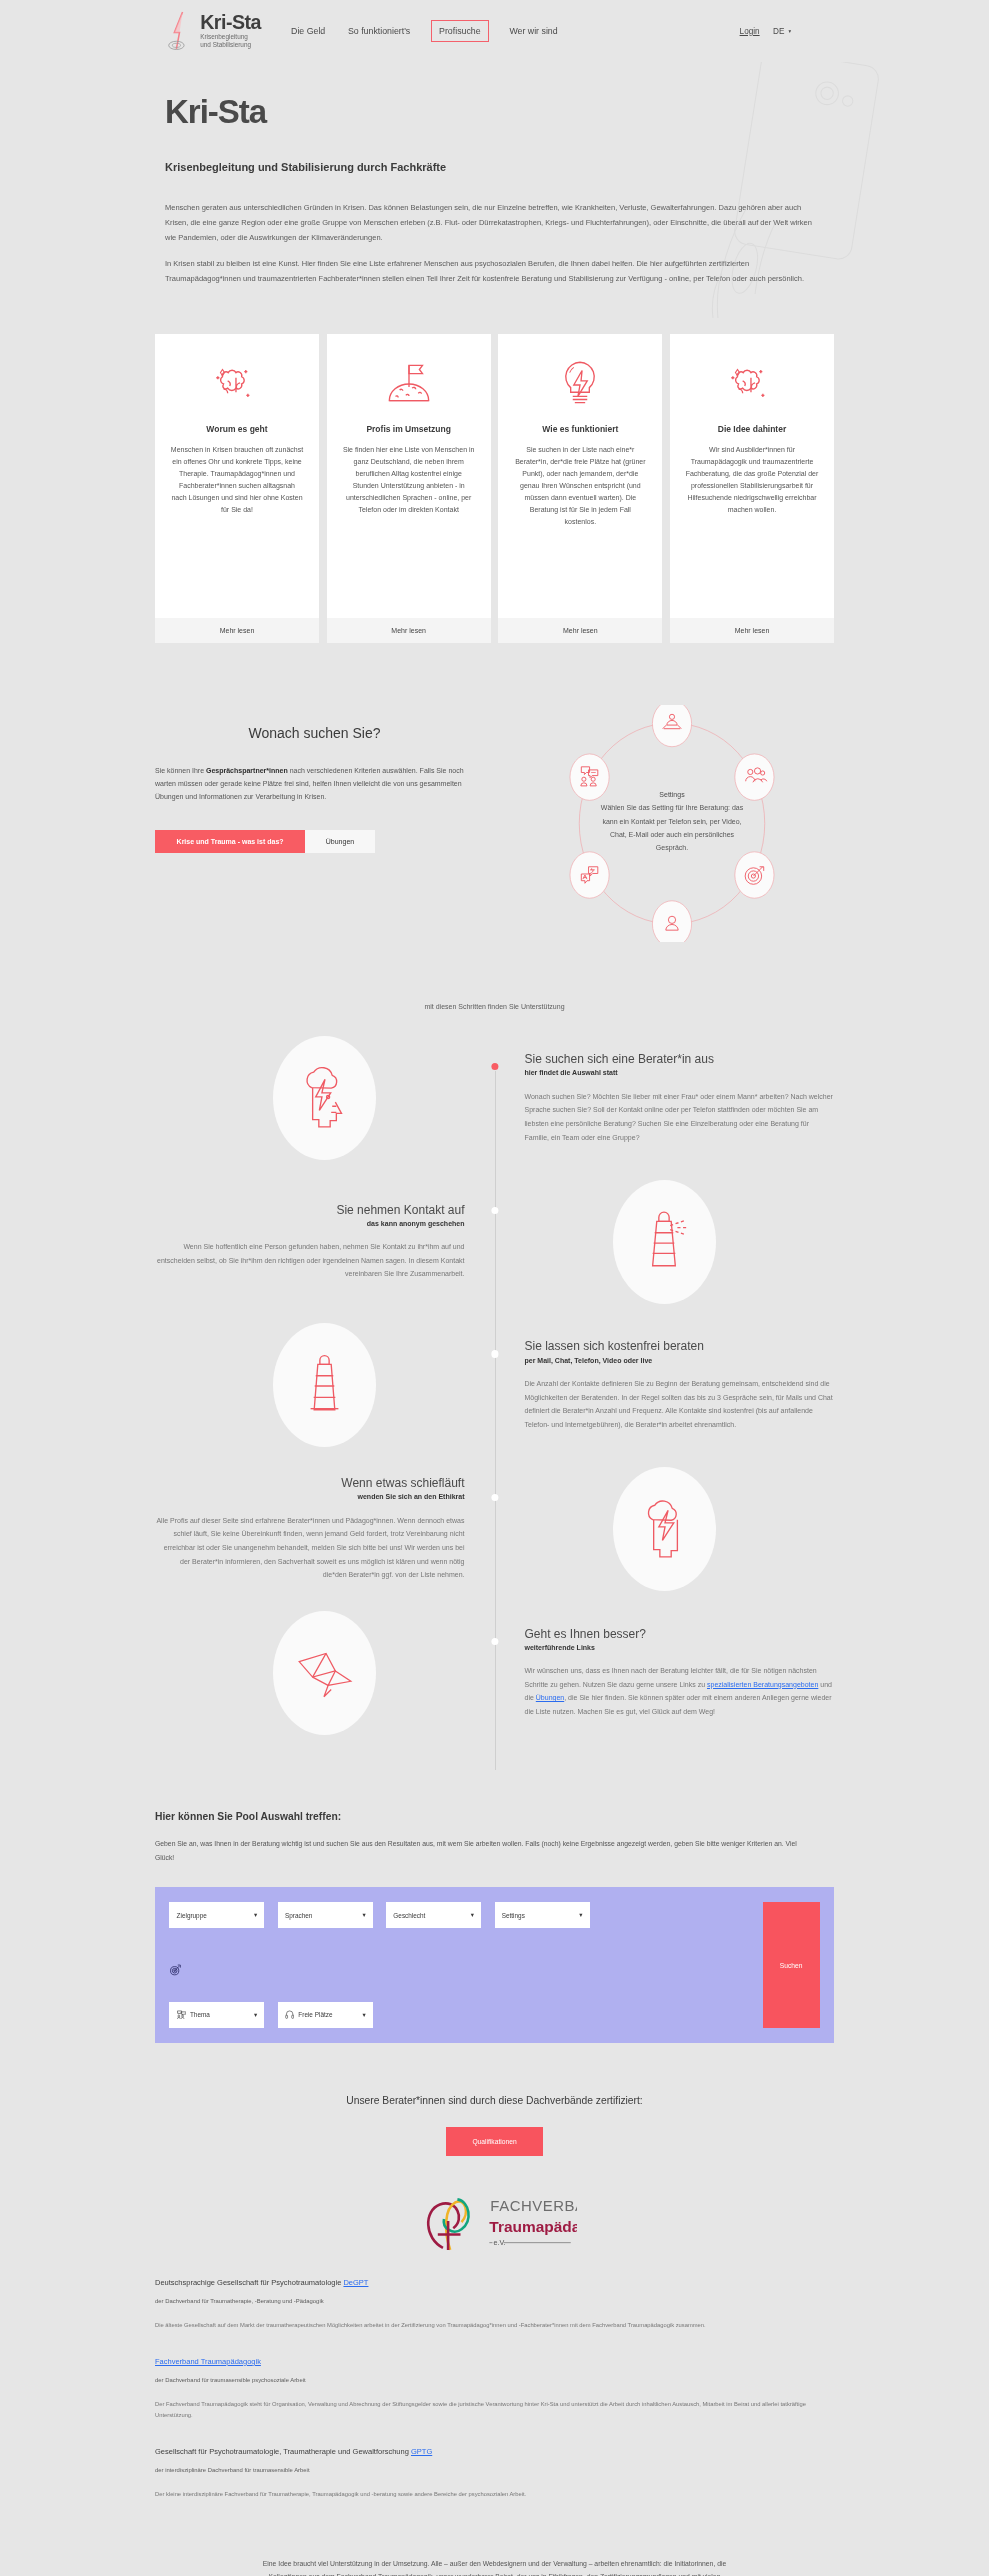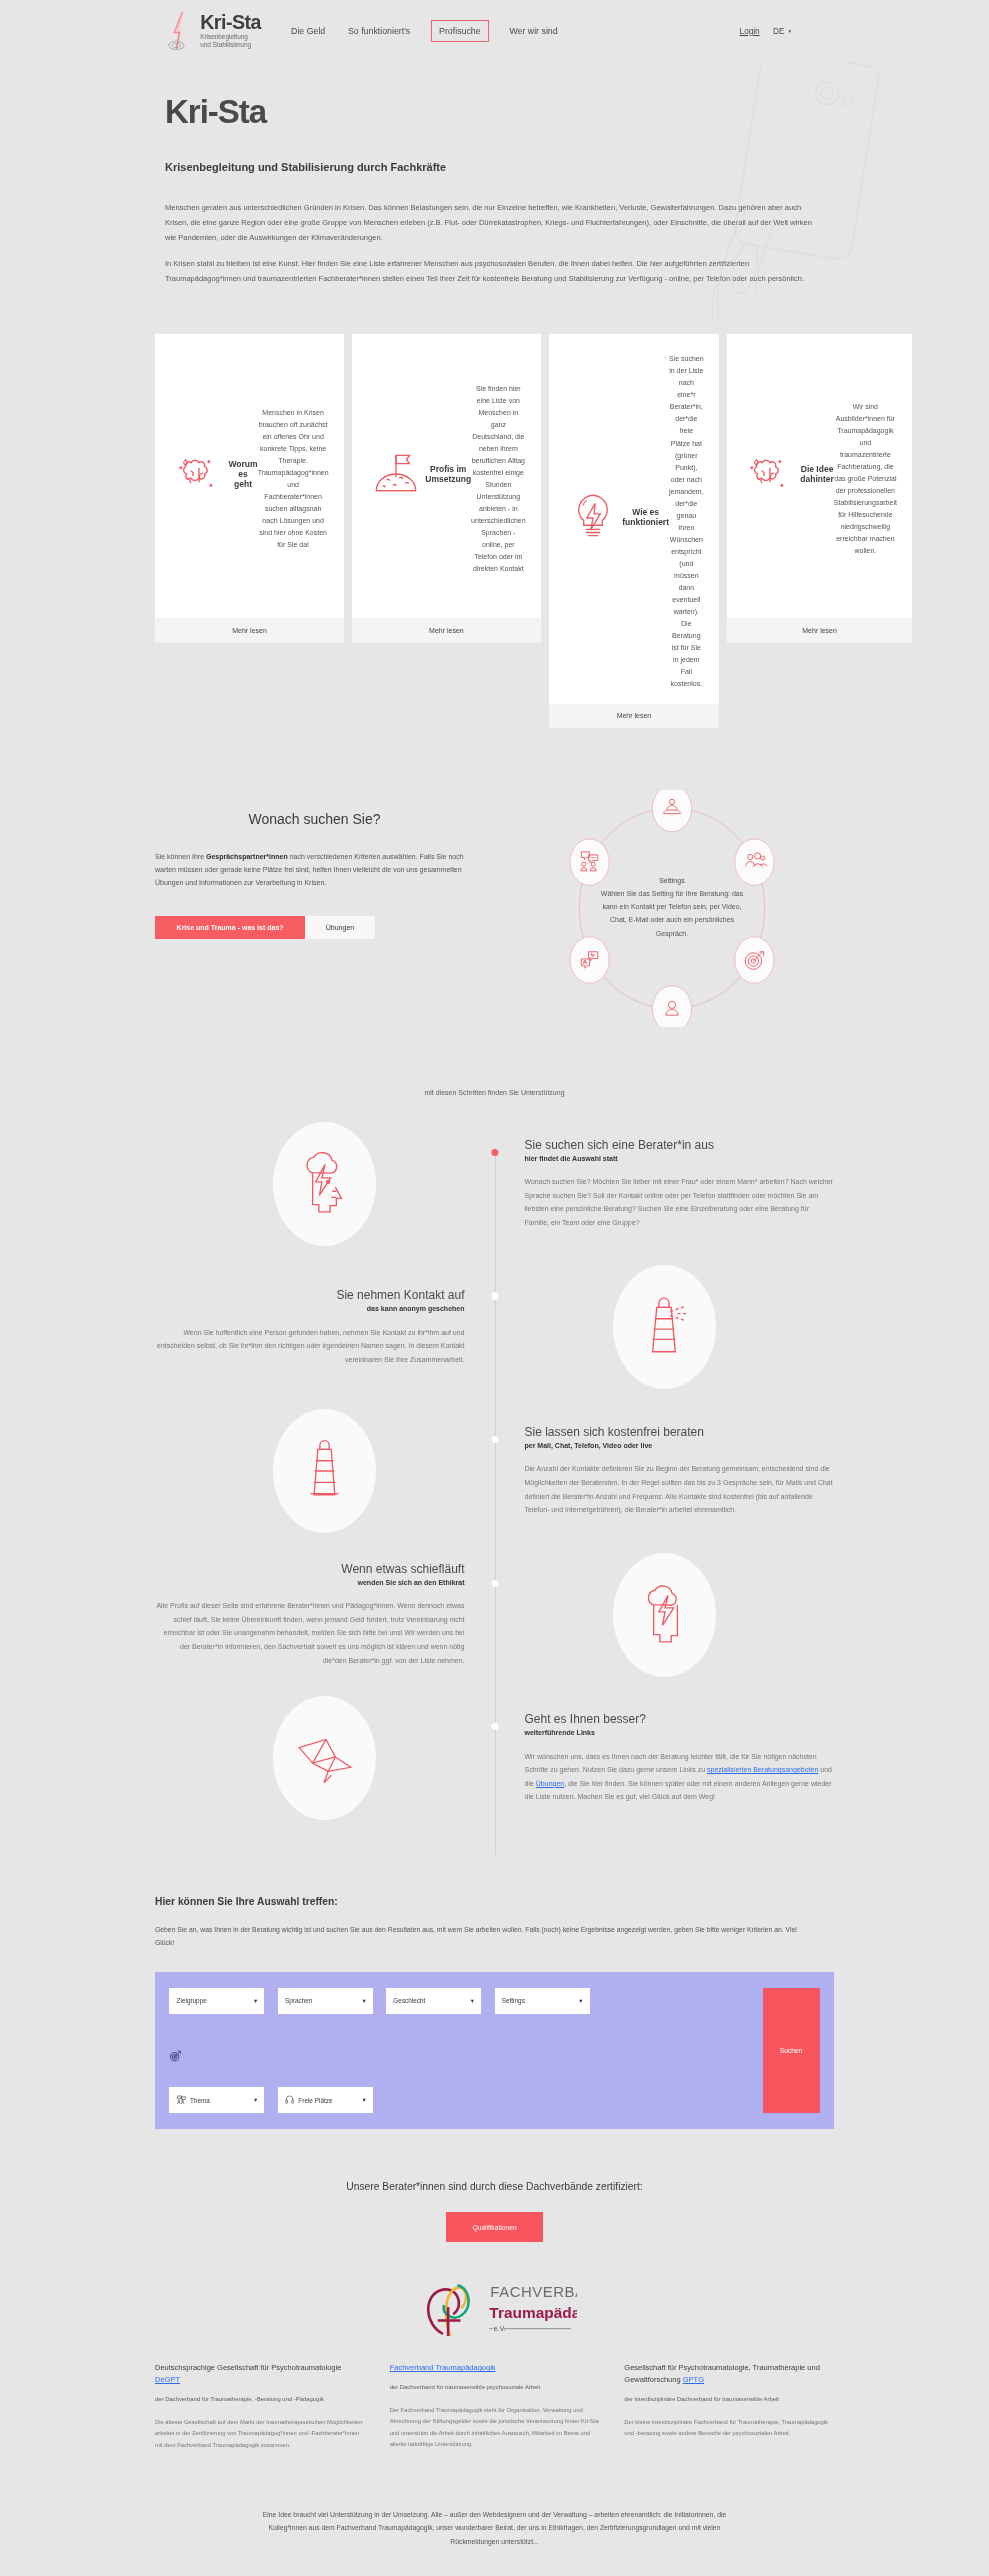--- a/index.html
+++ b/index.html
@@ -35,21 +35,21 @@
   
   .hero{ position:relative; padding:31px 165px 20.6px; overflow:hidden; }
   .hero-bg{ position:absolute; right:77px; top:-10.3px; width:319px; height:309px; opacity:.5; pointer-events:none;}
   .hero h1{ font-size:33px; font-weight:bold; color:#4a4a4a; letter-spacing:-1px; margin-bottom:30px; }
   .hero h2{ font-size:11px; font-weight:bold; color:#3b3b3b; margin-bottom:27px; }
   .hero p{ font-size:7.5px; line-height:2.0; color:#5b5b5b; max-width:665px; margin-bottom:11.3px;}
 
   
   .cards{ display:flex; gap:7.7px; padding:15.5px 155px 31px; align-items:flex-start;}
   .card{ background:#fff; flex:1; display:flex; flex-direction:column; min-height:309px;}
-  .card-body{ padding:19.6px 15.5px 13.4px; flex:1; display:flex; flex-direction:row; align-items:center;}
+  .card-body{ padding:19.6px 15.5px 13.4px; flex:1; display:flex; flex-direction:column; align-items:center;}
   .card-icon{ height:61px; display:flex; align-items:center; justify-content:center; margin-bottom:9.3px;}
   .card-title{ font-size:8.5px; font-weight:bold; color:#3b3b3b; margin-bottom:10.3px; text-align:center;}
   .card-text{ font-size:7px; line-height:1.72; color:#555; text-align:center;}
   .card-foot{ background:#f4f4f4; text-align:center; padding:8.8px 0; font-size:7px; color:#444; cursor:pointer;}
 
   
   .wonach{ display:flex; padding:31px 155px 41px; gap:36px; align-items:flex-start;}
   .wonach-left{ width:319px; padding-top:20.6px; }
   .wonach-left h2{ font-size:14px; color:#3b3b3b; font-weight:normal; text-align:center; margin-bottom:24px;}
   .wonach-left p{ font-size:7px; line-height:1.85; color:#555; }
@@ -91,21 +91,21 @@
   .select{ background:#fff; height:26px; width:95px; display:flex; align-items:center; padding:0 7.2px; font-size:6.4px; color:#3a3a3a; justify-content:space-between; cursor:pointer;}
   .select .lbl{ display:flex; align-items:center; gap:4.1px;}
   .search-btn{ background:#f8545e; color:#fff; width:57px; display:flex; align-items:center; justify-content:center; font-size:6.7px; cursor:pointer; margin-left:auto;}
   .target-ico{ margin-top:2.1px; }
 
   
   .dach{ padding:26px 155px 20.6px; text-align:center;}
   .dach h2{ font-size:10.3px; font-weight:normal; color:#3b3b3b; margin-bottom:20.6px;}
   .dach .qual{ display:inline-block; background:#f8545e; color:#fff; font-size:6.7px; padding:11.3px 26px; cursor:pointer;}
   .logos{ display:flex; justify-content:center; align-items:center; gap:31px; margin:31px 0 20.6px;}
-  .dach-cols{ display:flex; gap:25px; text-align:left; }
+  .dach-cols{ display:flex; gap:25px; text-align:left;flex-direction:column; }
   .dach-col{ flex:1; }
   .dach-col .name{ font-size:7.5px; line-height:1.6; color:#3f3f3f; margin-bottom:7.2px;}
   .dach-col .role{ font-size:5.9px; line-height:1.7; color:#5c5c5c; margin-bottom:13.4px;}
   .dach-col .desc{ font-size:5.8px; line-height:1.95; color:#777;}
 
   
   .pool{ padding:36px 155px 20.6px; text-align:center;}
   .pool h2{ font-size:14px; font-weight:normal; color:#3b3b3b; margin-bottom:18.5px;}
   .pool p{ font-size:6.8px; line-height:2.0; color:#555; max-width:495px; margin:0 auto 29px;}
   .pool-btns{ display:flex; justify-content:center;}
@@ -397,21 +397,21 @@
       <h3>Geht es Ihnen besser?</h3>
       <h4>weiterführende Links</h4>
       <p>
         <span>Wir wünschen uns, dass es Ihnen nach der Beratung leichter fällt, die für Sie nötigen nächsten Schritte zu gehen. Nutzen Sie dazu gerne unsere Links zu </span><a href="#">spezialisierten Beratungsangeboten</a><span> und die </span><a href="#">Übungen</a><span>, die Sie hier finden. Sie können später oder mit einem anderen Anliegen gerne wieder die Liste nutzen. Machen Sie es gut, viel Glück auf dem Weg!</span>
       </p>
     </div>
   </div>
 </section>
 
 <section class="filter-wrap">
-  <h2>Hier können Sie Ihre Auswahl treffen:</h2>
+  <h2>Hier können Sie Pool Auswahl treffen:</h2>
   <p class="intro">Geben Sie an, was Ihnen in der Beratung wichtig ist und suchen Sie aus den Resultaten aus, mit wem Sie arbeiten wollen. Falls (noch) keine Ergebnisse angezeigt werden, geben Sie bitte weniger Kriterien an. Viel Glück!</p>
 
   <div class="filter-panel">
     <div class="filter-cols">
       <div class="filter-row">
         <div class="select">
           <span class="lbl">Zielgruppe</span>
           <span>▾</span>
         </div>
         <div class="select">

